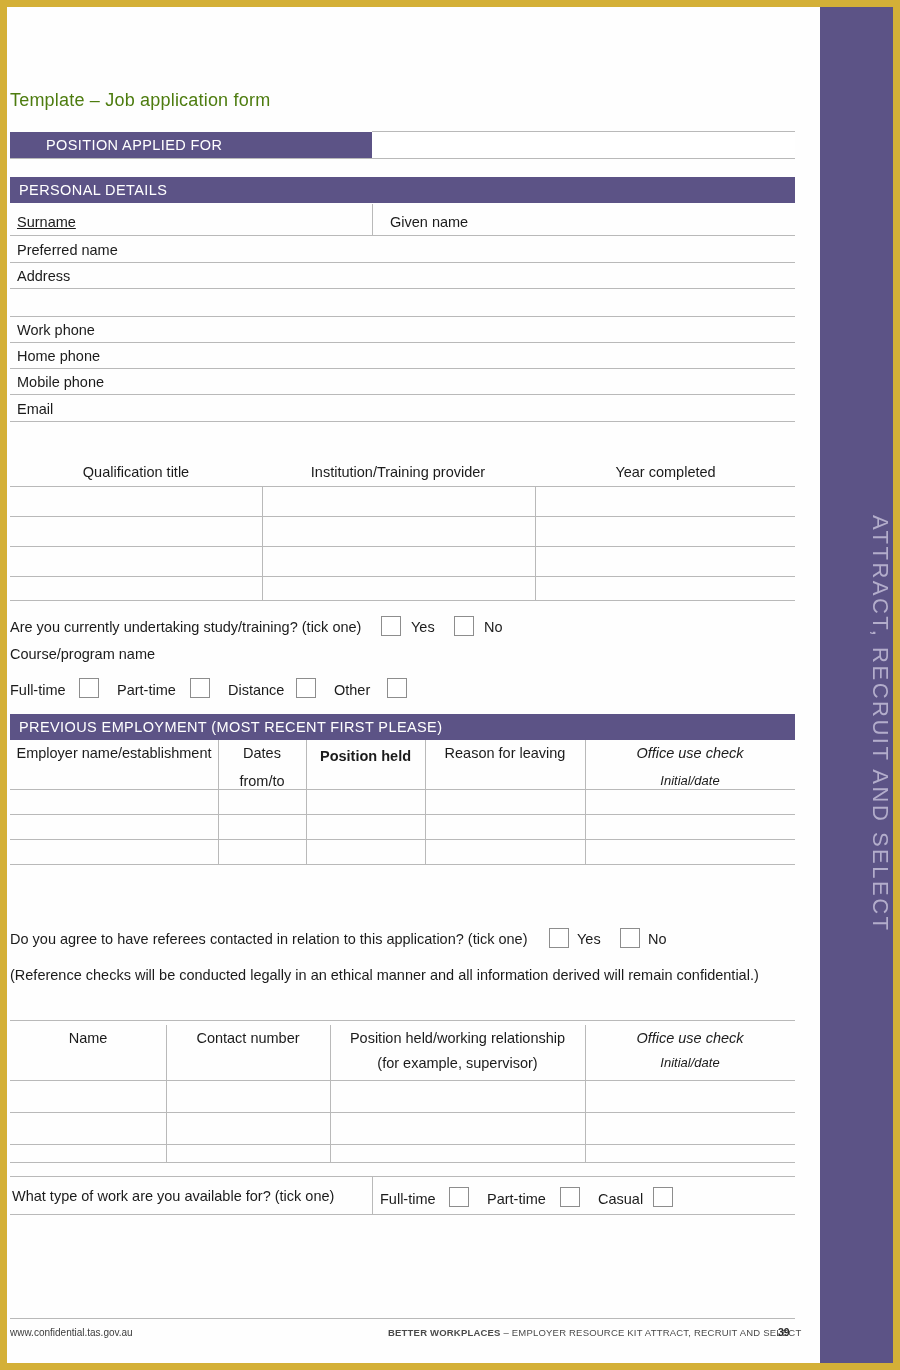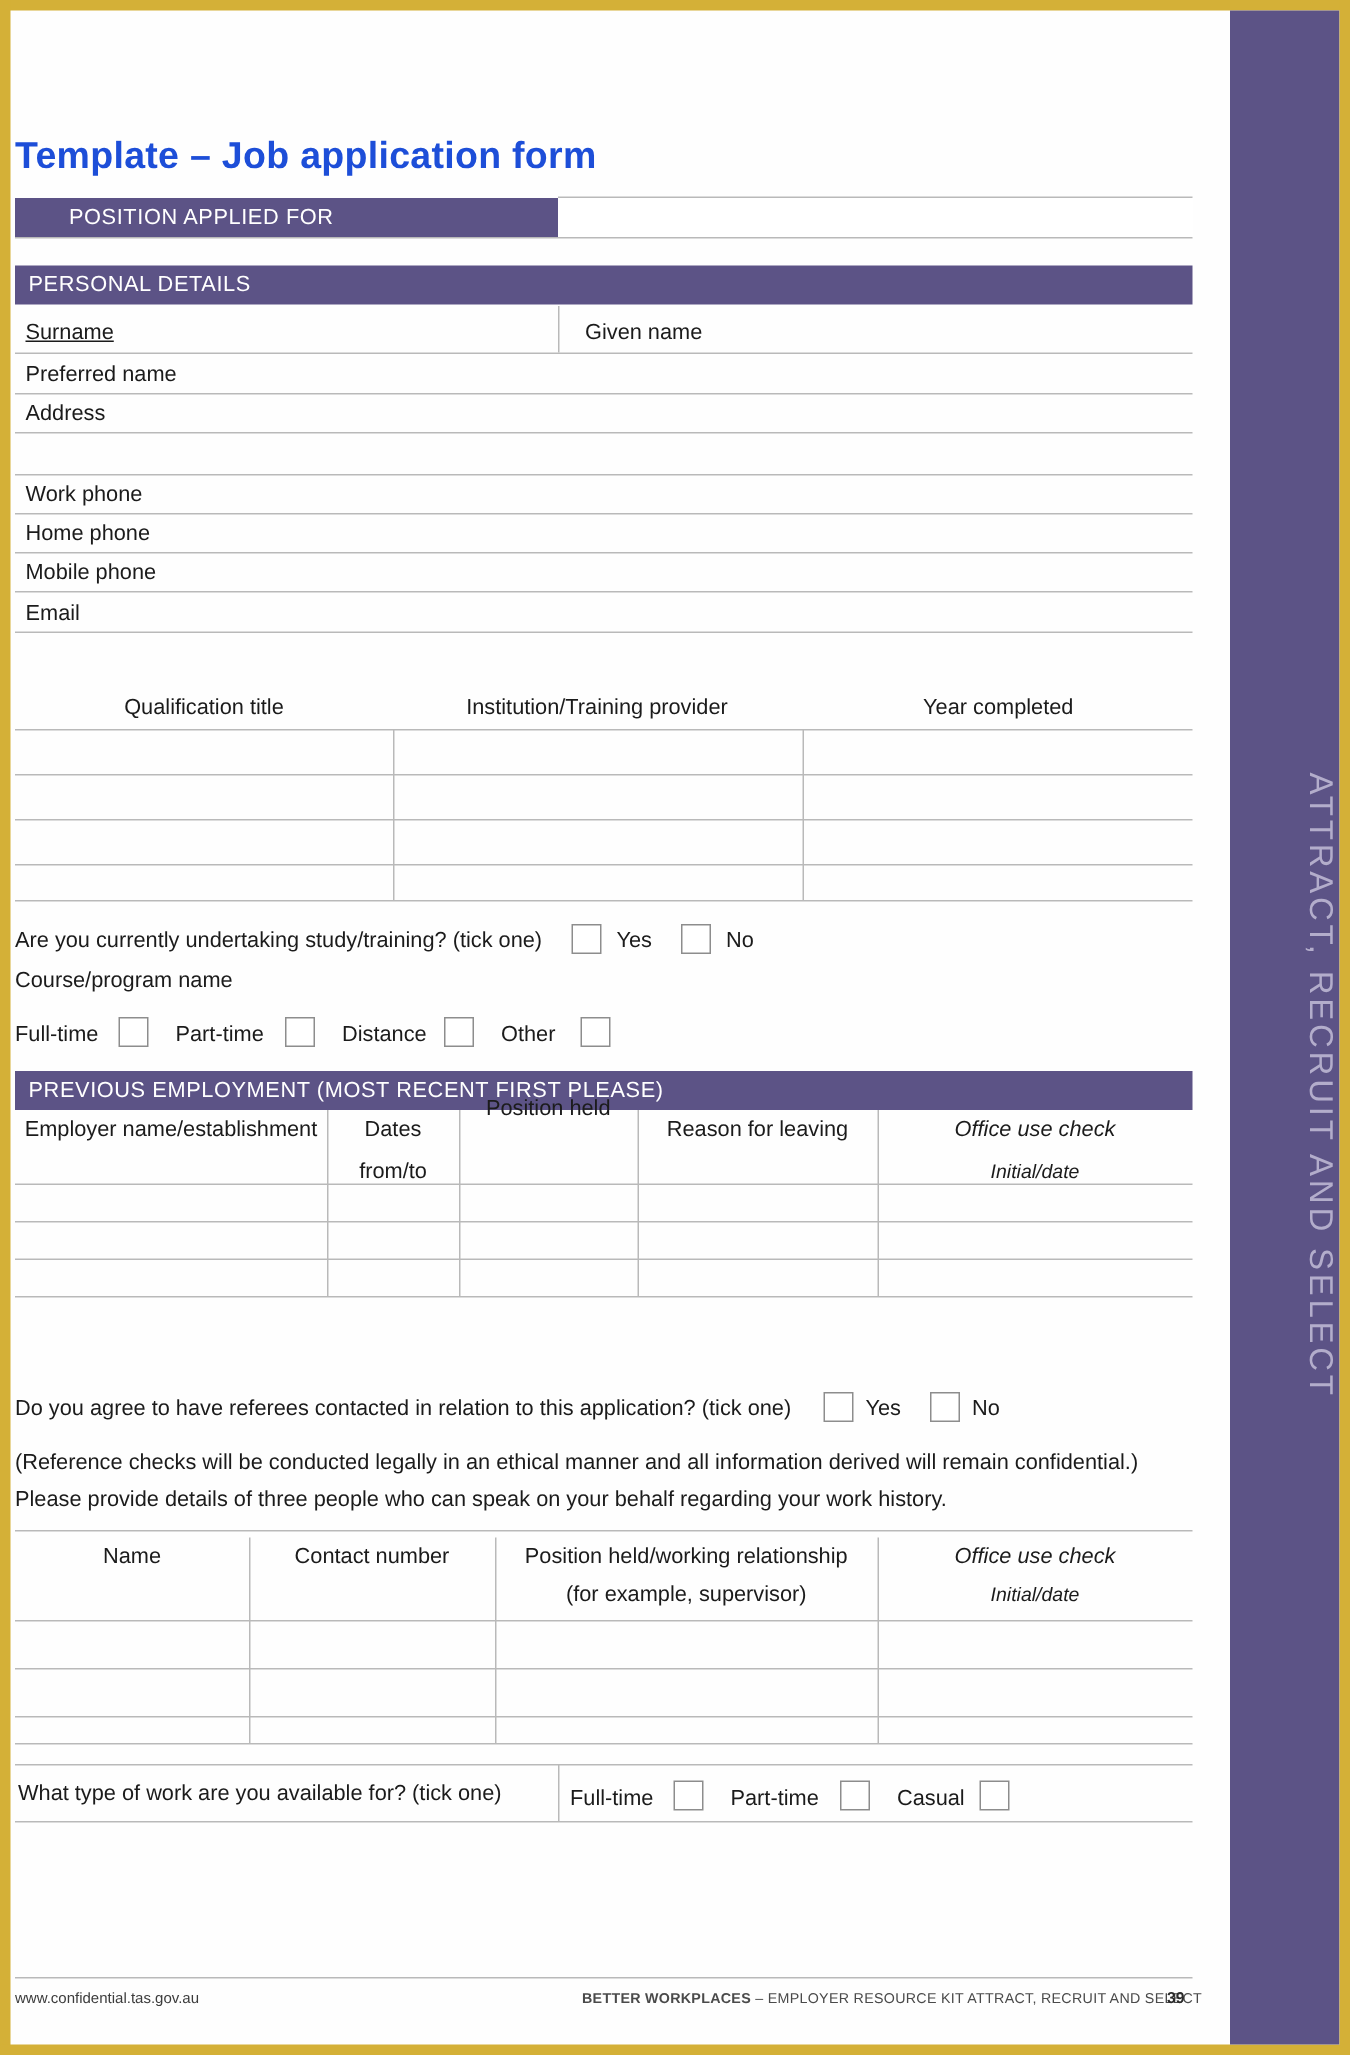--- a/index.html
+++ b/index.html
@@ -71,23 +71,23 @@
     position: absolute;
     left: 0; top: 0;
     width: 820px; height: 1370px;
   }
 
   .abs { position: absolute; }
 
   
   #page-title {
     left: 10px; top: 90px;
-    font-size: 25px;
-    color: #1d4ed8;
-    font-weight: 700;
+    font-size: 18px;
+    color: #4d7c0f;
+    font-weight: 400;
     letter-spacing: 0.2px;
   }
 
   
   .bar {
     background: #5c5386;
     color: #ffffff;
     font-size: 14.5px;
     letter-spacing: 0.4px;
     display: flex;
@@ -260,21 +260,21 @@
 
     <div class="abs bar" style="left:10px; top:714px; width:785px;">PREVIOUS EMPLOYMENT (MOST RECENT FIRST PLEASE)</div>
 
     <div class="abs" style="left:10px; top:745px; width:208px;">
       <div class="cellhead">Employer name/establishment</div>
     </div>
     <div class="abs" style="left:218px; top:745px; width:88px;">
       <div class="cellhead">Dates</div>
       <div class="cellhead" style="margin-top:12px;">from/to</div>
     </div>
-    <div class="abs" style="left:306px; top:731px; width:119px;">
+    <div class="abs" style="left:306px; top:748px; width:119px;font-weight:bold;">
       <div class="cellhead">Position held</div>
     </div>
     <div class="abs" style="left:425px; top:745px; width:160px;">
       <div class="cellhead">Reason for leaving</div>
     </div>
     <div class="abs" style="left:585px; top:745px; width:210px;">
       <div class="cellhead ital">Office use check</div>
       <div class="cellhead ital" style="margin-top:12px; font-size:13px;">Initial/date</div>
     </div>
 
@@ -307,21 +307,20 @@
     <div class="abs" style="left:587px; top:840px; width:207px; height:23px;"></div>
 
 
     <div class="abs label" style="left:10px; top:931px;">Do you agree to have referees contacted in relation to this application? (tick one)</div>
     <div class="abs cbox" style="left:549px; top:928px;"></div>
     <div class="abs label" style="left:577px; top:931px;">Yes</div>
     <div class="abs cbox" style="left:620px; top:928px;"></div>
     <div class="abs label" style="left:648px; top:931px;">No</div>
 
     <div class="abs label" style="left:10px; top:967px;">(Reference checks will be conducted legally in an ethical manner and all information derived will remain confidential.)</div>
-    <div class="abs label" style="left:10px; top:992px;">Please provide details of three people who can speak on your behalf regarding your work history.</div>
 
     <div class="abs rule" style="left:10px; top:1020px; width:785px;"></div>
 
     <div class="abs" style="left:10px; top:1030px; width:156px;">
       <div class="cellhead">Name</div>
     </div>
     <div class="abs" style="left:166px; top:1030px; width:164px;">
       <div class="cellhead">Contact number</div>
     </div>
     <div class="abs" style="left:330px; top:1030px; width:255px;">

